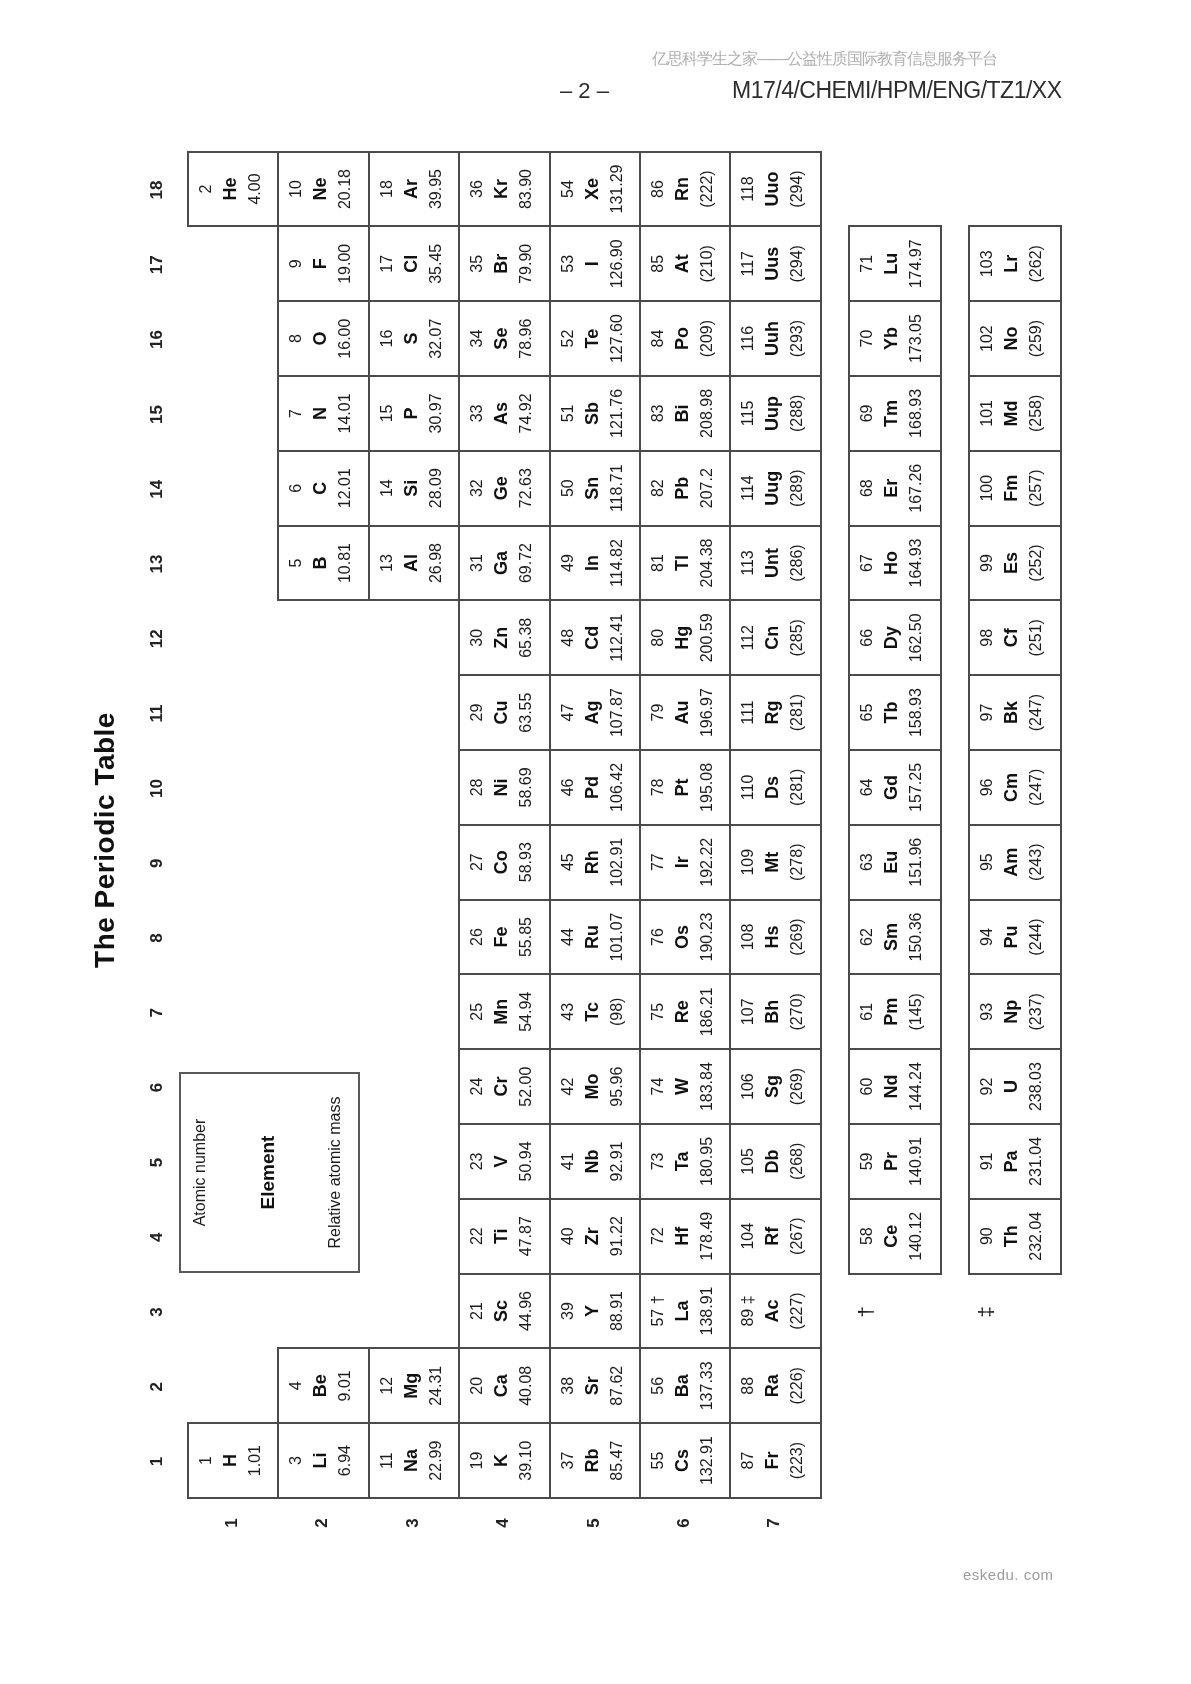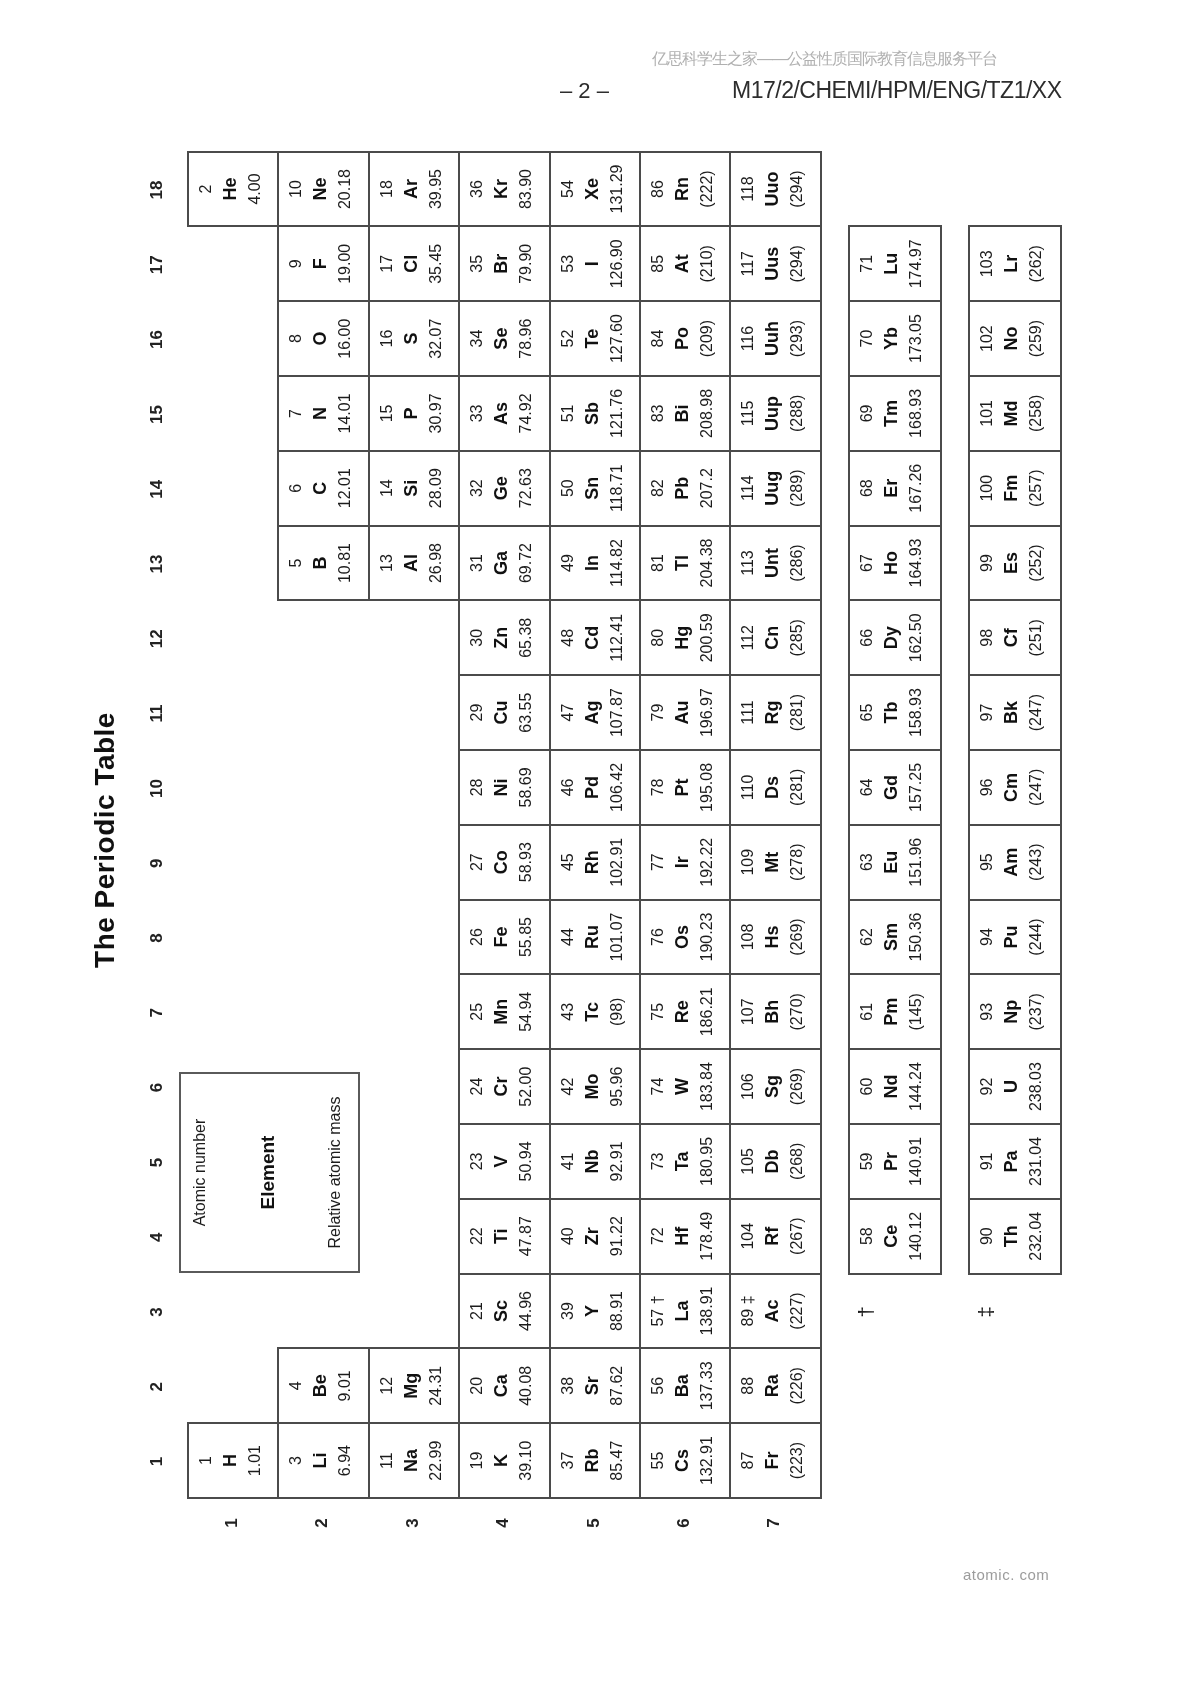--- a/index.html
+++ b/index.html
@@ -68,21 +68,21 @@
   .series-marker{
     position:absolute;width:75px;text-align:center;
     font-size:21px;color:#1c1c1c;
   }
 </style>
 </head>
 <body>
 
 <div class="site-banner">亿思科学生之家——公益性质国际教育信息服务平台</div>
 <div class="page-number">– 2 –</div>
-<div class="paper-code">M17/2/CHEMI/HPM/ENG/TZ1/XX</div>
+<div class="paper-code">M17/4/CHEMI/HPM/ENG/TZ1/XX</div>
 
 <div class="rotor" id="rotor">
   <div class="tbl-title">The Periodic Table</div>
   <div class="legend">
     <div class="l-num">Atomic number</div>
     <div class="l-el">Element</div>
     <div class="l-mass">Relative atomic mass</div>
   </div>
   <div class="series-marker" id="lan-marker" style="left: 190.6px; top: 761px;">†</div>
   <div class="series-marker" id="act-marker" style="left: 190.6px; top: 881px;">‡</div>
@@ -696,13 +696,13 @@
       <span class="sym">No</span>
       <span class="mass">(259)</span>
     </div>
     <div class="cell" style="left: 1237.8px; top: 875px; width: 76.8px; height: 94px;">
       <span class="num">103</span>
       <span class="sym">Lr</span>
       <span class="mass">(262)</span>
     </div>
   </div>
 
-<div class="footer-mark">atomic. com</div>
+<div class="footer-mark">eskedu. com</div>
 
 </body></html>

